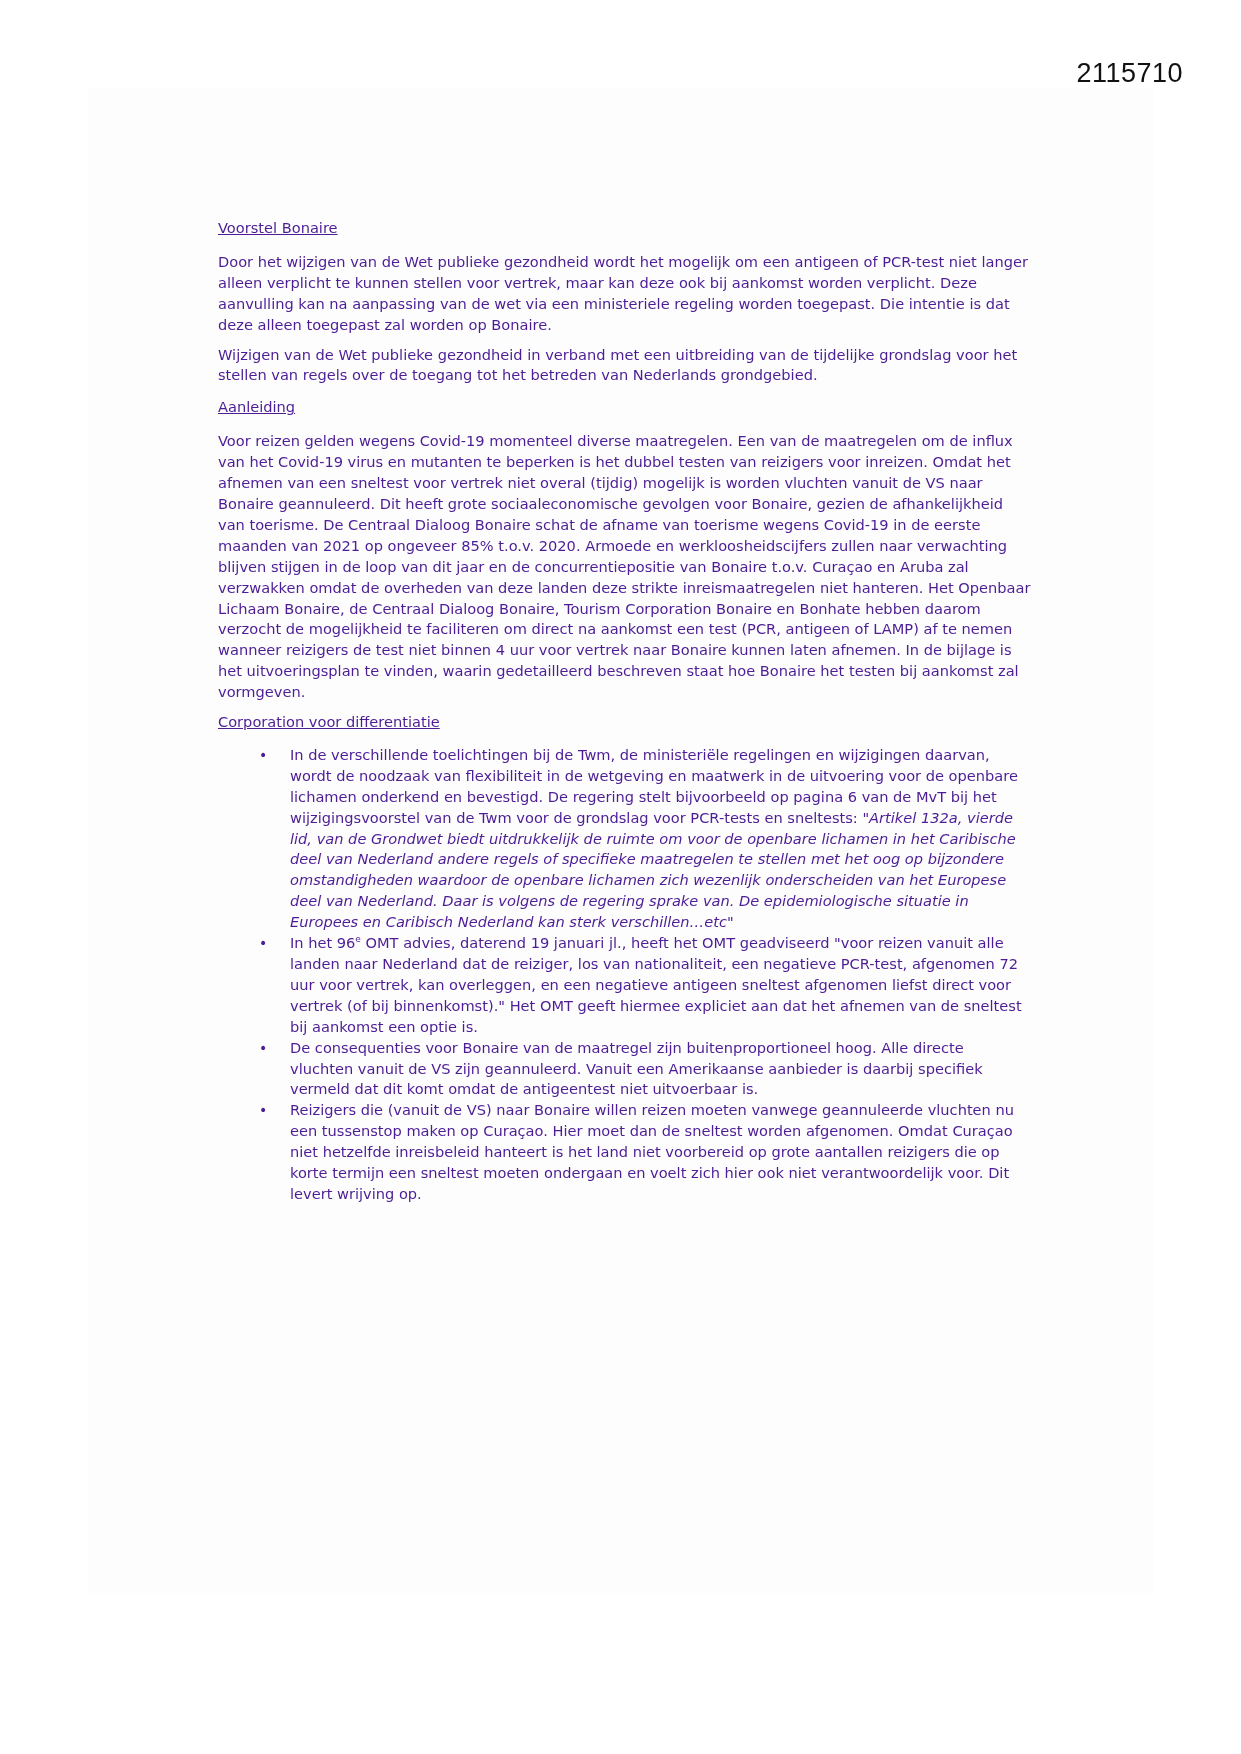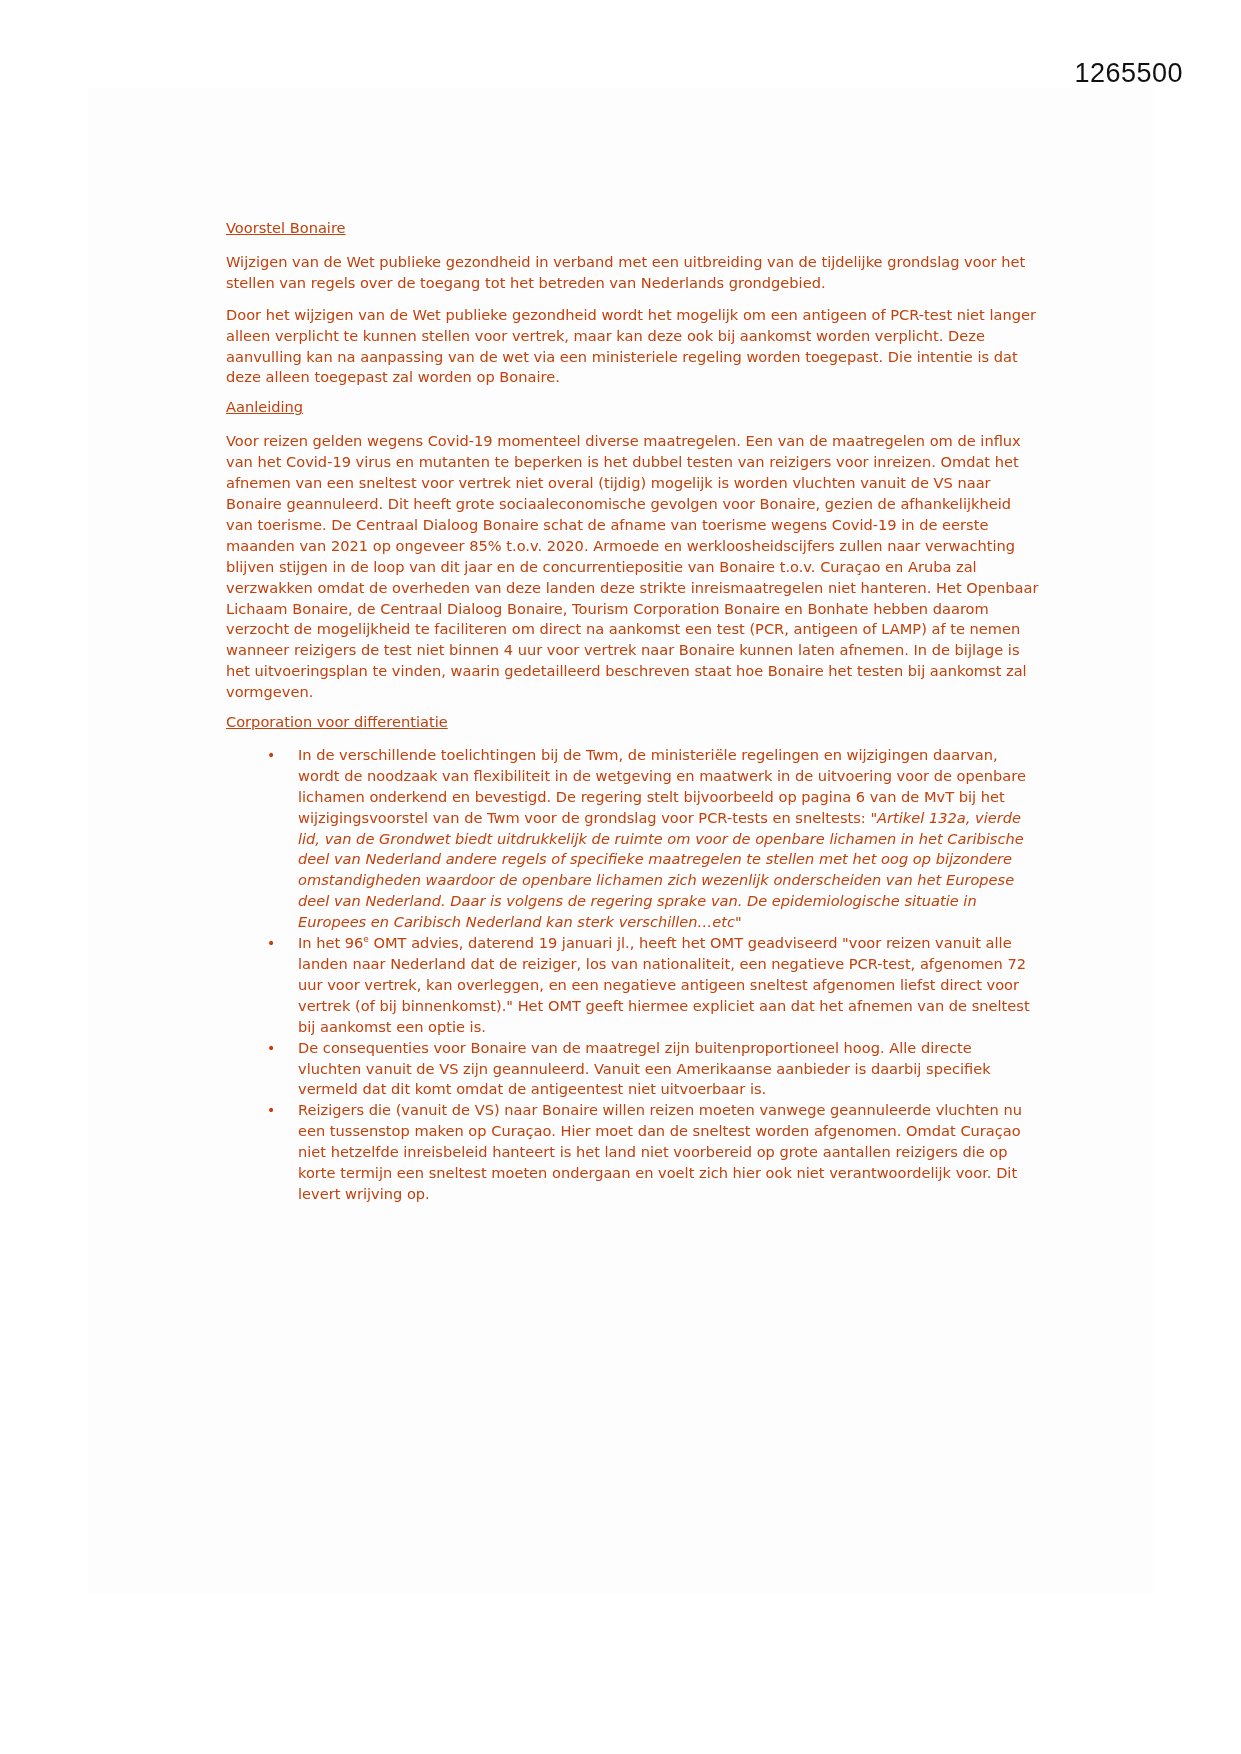--- a/index.html
+++ b/index.html
@@ -10,45 +10,45 @@
   .doc-number {
     position: absolute; right: 58px; top: 58px;
     font-family: "Liberation Sans", sans-serif; font-size: 27px; color: #111;
     letter-spacing: 0.5px;
   }
   .page-tint {
     position: absolute; left: 88px; top: 88px; width: 1065px; height: 1505px;
     background: #fdfdfd;
   }
   .content {
-    position: absolute; left: 226px; top: 218px; width: 815px;
+    position: absolute; left: 218px; top: 218px; width: 815px;
     font-family: "DejaVu Sans", sans-serif; font-size: 14.6px; line-height: 20.9px;
-    color: #c2410c;
+    color: #4c1d95;
   }
   .heading { text-decoration: underline; margin: 0 0 13px 0; }
   p { margin: 0 0 11px 0; }
   ul { margin: 8px; padding: 0 0 0 64px; list-style: none; }
   li { position: relative; margin: 0; }
   li::before {
     content: "\2022"; position: absolute; left: -31px; top: 0; font-size: 14px;
   }
   .quote { font-style: italic; }
   sup { font-size: 9px; line-height: 0; vertical-align: super; }
 </style>
 </head>
 <body>
 
-<div class="doc-number">1265500</div>
+<div class="doc-number">2115710</div>
 
 <div class="page-tint"></div>
 
 <div class="content">
   <div class="heading">Voorstel Bonaire</div>
+  <p style="margin-bottom:9px">Door het wijzigen van de Wet publieke gezondheid wordt het mogelijk om een antigeen of PCR-test niet langer alleen verplicht te kunnen stellen voor vertrek, maar kan deze ook bij aankomst worden verplicht. Deze aanvulling kan na aanpassing van de wet via een ministeriele regeling worden toegepast. Die intentie is dat deze alleen toegepast zal worden op Bonaire.</p>
   <p>Wijzigen van de Wet publieke gezondheid in verband met een uitbreiding van de tijdelijke grondslag voor het stellen van regels over de toegang tot het betreden van Nederlands grondgebied.</p>
-  <p style="margin-bottom:9px">Door het wijzigen van de Wet publieke gezondheid wordt het mogelijk om een antigeen of PCR-test niet langer alleen verplicht te kunnen stellen voor vertrek, maar kan deze ook bij aankomst worden verplicht. Deze aanvulling kan na aanpassing van de wet via een ministeriele regeling worden toegepast. Die intentie is dat deze alleen toegepast zal worden op Bonaire.</p>
 
 
   <div class="heading">Aanleiding</div>
   <p style="margin-bottom:9px">Voor reizen gelden wegens Covid-19 momenteel diverse maatregelen. Een van de maatregelen om de influx van het Covid-19 virus en mutanten te beperken is het dubbel testen van reizigers voor inreizen. Omdat het afnemen van een sneltest voor vertrek niet overal (tijdig) mogelijk is worden vluchten vanuit de VS naar Bonaire geannuleerd. Dit heeft grote sociaaleconomische gevolgen voor Bonaire, gezien de afhankelijkheid van toerisme. De Centraal Dialoog Bonaire schat de afname van toerisme wegens Covid-19 in de eerste maanden van 2021 op ongeveer 85% t.o.v. 2020. Armoede en werkloosheidscijfers zullen naar verwachting blijven stijgen in de loop van dit jaar en de concurrentiepositie van Bonaire t.o.v. Curaçao en Aruba zal verzwakken omdat de overheden van deze landen deze strikte inreismaatregelen niet hanteren. Het Openbaar Lichaam Bonaire, de Centraal Dialoog Bonaire, Tourism Corporation Bonaire en Bonhate hebben daarom verzocht de mogelijkheid te faciliteren om direct na aankomst een test (PCR, antigeen of LAMP) af te nemen wanneer reizigers de test niet binnen 4 uur voor vertrek naar Bonaire kunnen laten afnemen. In de bijlage is het uitvoeringsplan te vinden, waarin gedetailleerd beschreven staat hoe Bonaire het testen bij aankomst zal vormgeven.</p>
 
   <div class="heading" style="margin-bottom:12px">Corporation voor differentiatie</div>
 
   <ul>
     <li>
       <span>In de verschillende toelichtingen bij de Twm, de ministeriële regelingen en wijzigingen daarvan, wordt de noodzaak van flexibiliteit in de wetgeving en maatwerk in de uitvoering voor de openbare lichamen onderkend en bevestigd. De regering stelt bijvoorbeeld op pagina 6 van de MvT bij het wijzigingsvoorstel van de Twm voor de grondslag voor PCR-tests en sneltests: </span><span class="quote">"Artikel 132a, vierde lid, van de Grondwet biedt uitdrukkelijk de ruimte om voor de openbare lichamen in het Caribische deel van Nederland andere regels of specifieke maatregelen te stellen met het oog op bijzondere omstandigheden waardoor de openbare lichamen zich wezenlijk onderscheiden van het Europese deel van Nederland. Daar is volgens de regering sprake van. De epidemiologische situatie in Europees en Caribisch Nederland kan sterk verschillen…etc"</span>

